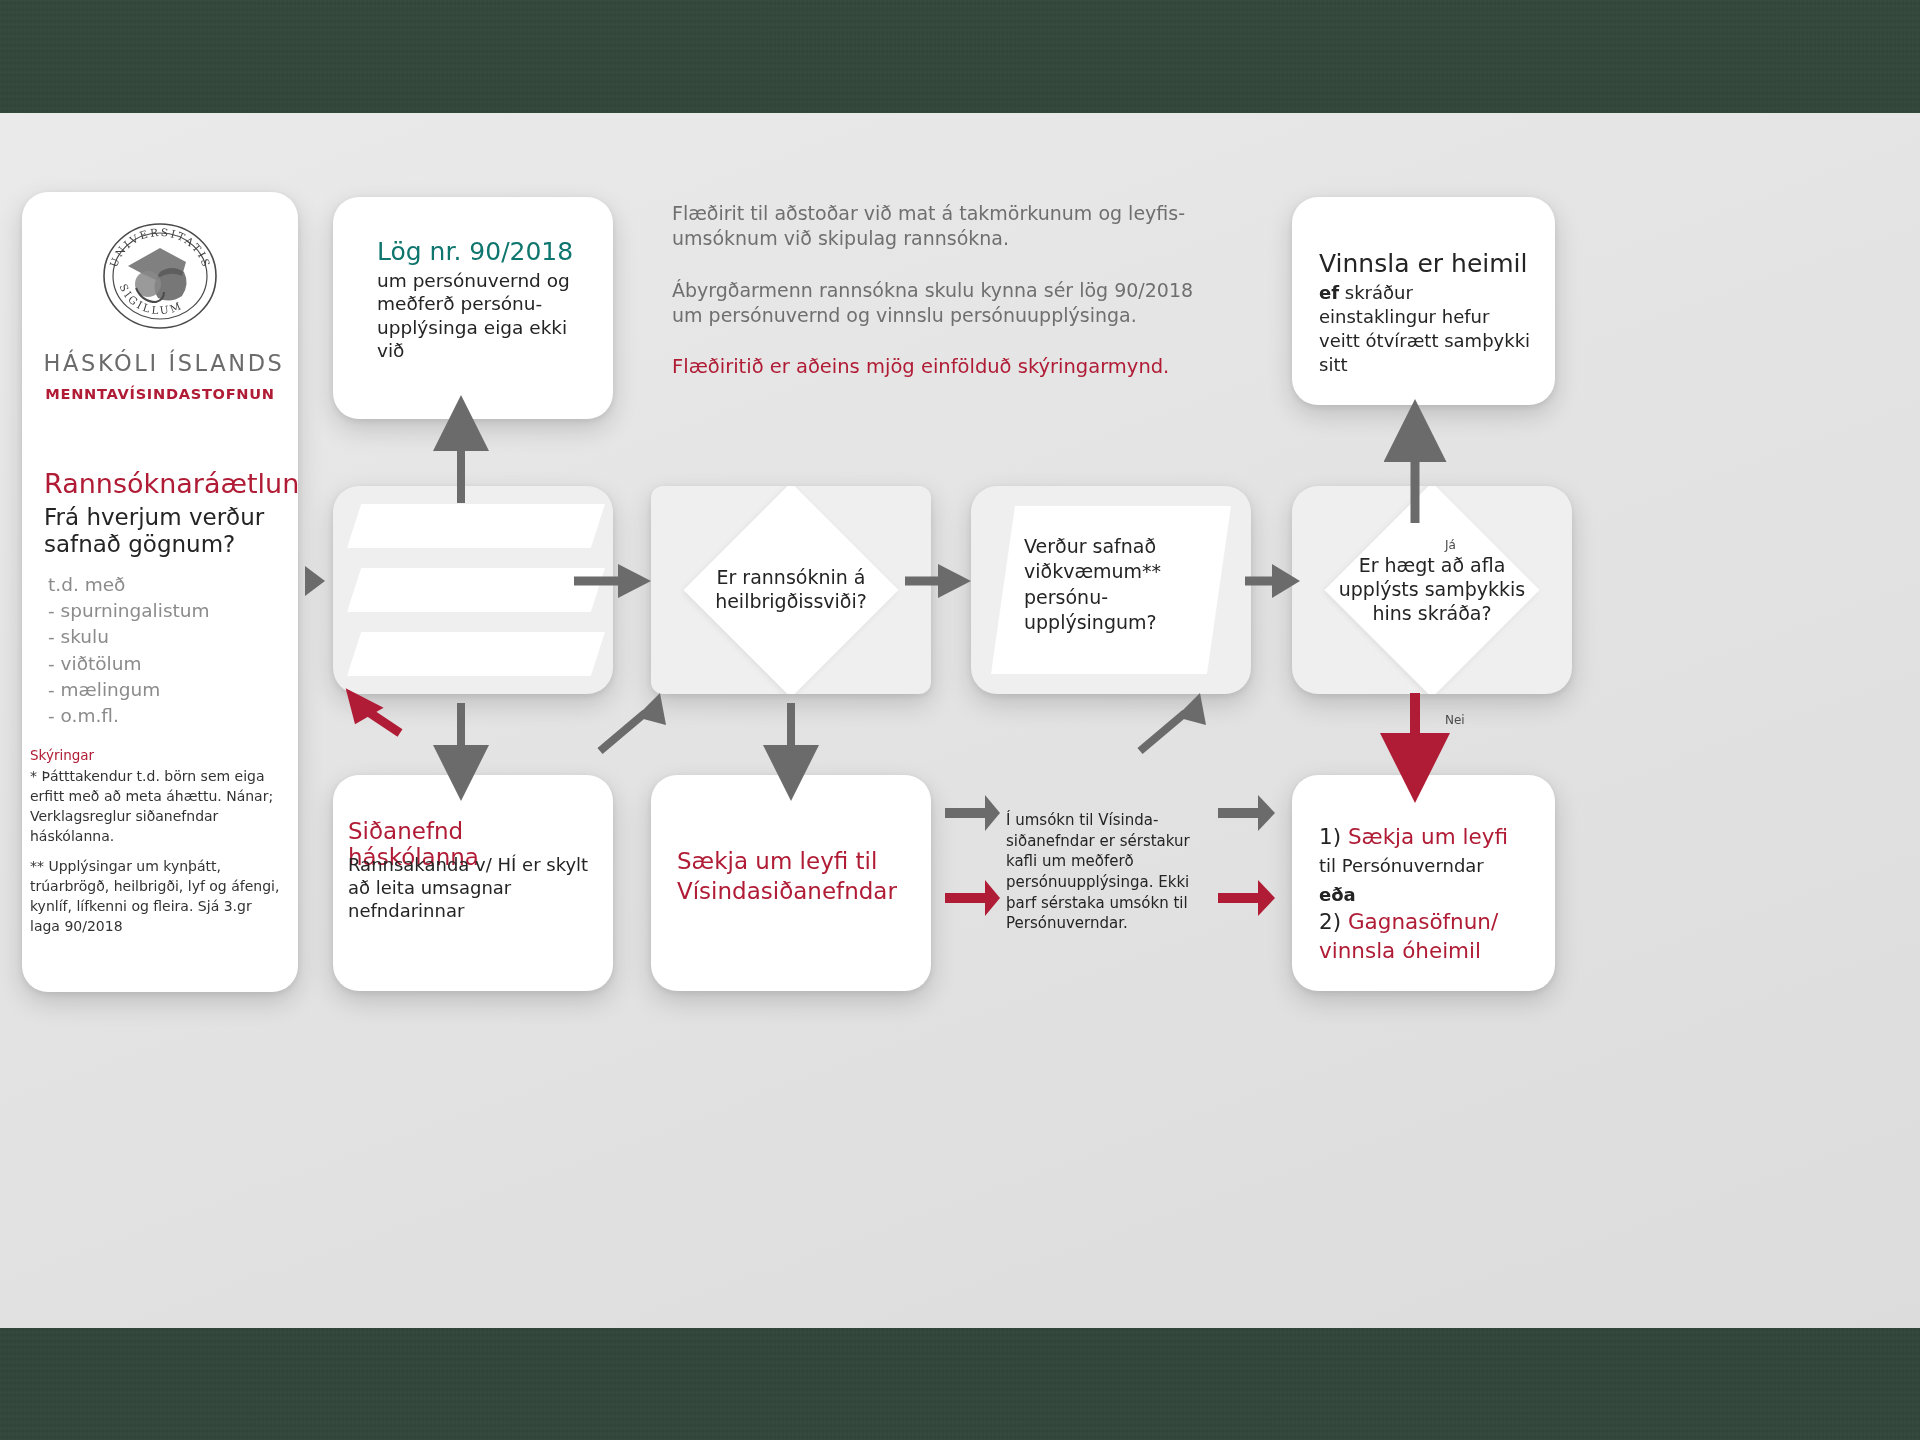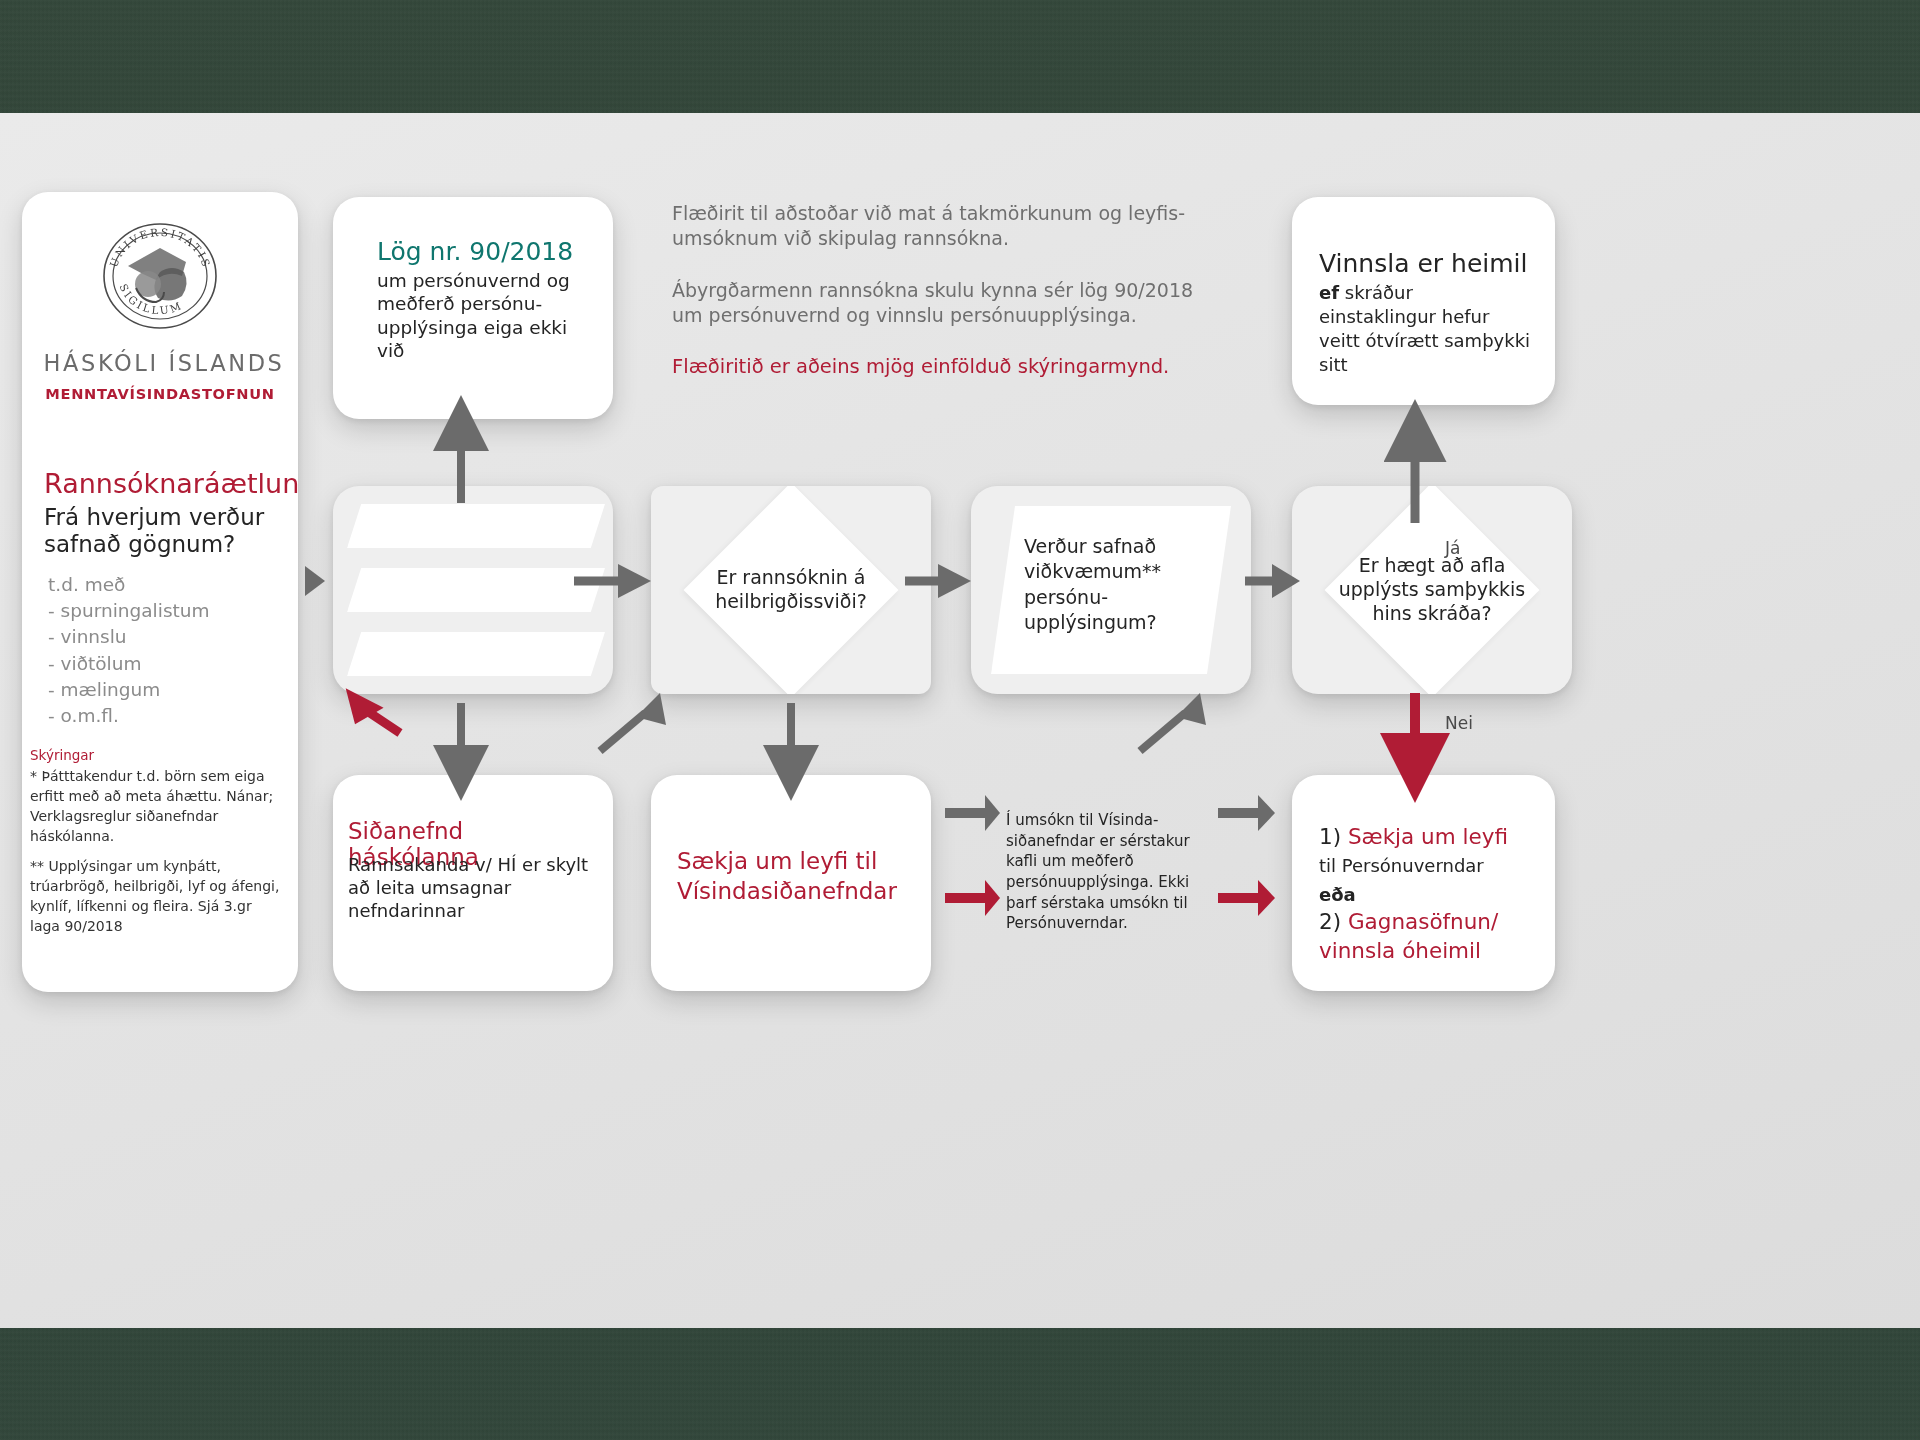--- a/index.html
+++ b/index.html
@@ -122,21 +122,21 @@
   #final .b{position:absolute;left:27px;top:48px;width:215px;font-size:21.5px;line-height:1.32;color:#242424;}
   #final .b .r{color:#b01c35;}
   #final .b .s{font-size:18px;color:#242424;}
   #final .b .bo{font-weight:700;font-size:18px;}
 
   
   #midnote{position:absolute;left:1006px;top:697px;width:205px;font-size:15px;color:#242424;line-height:1.38;}
 
   
   .arrow{position:absolute;}
-  .alabel{position:absolute;font-size:17px;color:#4a4a4a;text-align:center;}
+  .alabel{position:absolute;font-size:12px;color:#4a4a4a;text-align:center;}
 </style>
 </head>
 <body>
 
 <div class="backdrop"></div>
 
 <div class="canvas">
 
   <div class="card" id="sidebar">
 
@@ -160,21 +160,21 @@
     </svg>
 
     <div class="sidebar-title">HÁSKÓLI ÍSLANDS</div>
     <div class="sidebar-sub">MENNTAVÍSINDASTOFNUN</div>
 
     <div class="plan-title">Rannsóknaráætlun</div>
     <div class="plan-q">Frá hverjum verður safnað gögnum?</div>
     <div class="plan-eg">t.d. með</div>
     <div class="plan-list">
       <div>- spurningalistum</div>
-      <div>- vinnslu</div>
+      <div>- skulu</div>
       <div>- viðtölum</div>
       <div>- mælingum</div>
       <div>- o.m.fl.</div>
     </div>
 
     <div class="notes-head">Skýringar</div>
     <div class="note1">* Þátttakendur t.d. börn sem eiga erfitt með að meta áhættu. Nánar; Verklagsreglur siðanefndar háskólanna.</div>
     <div class="note2">** Upplýsingar um kynþátt, trúarbrögð, heilbrigði, lyf og áfengi, kynlíf, lífkenni og fleira. Sjá 3.gr laga 90/2018</div>
   </div>
 

